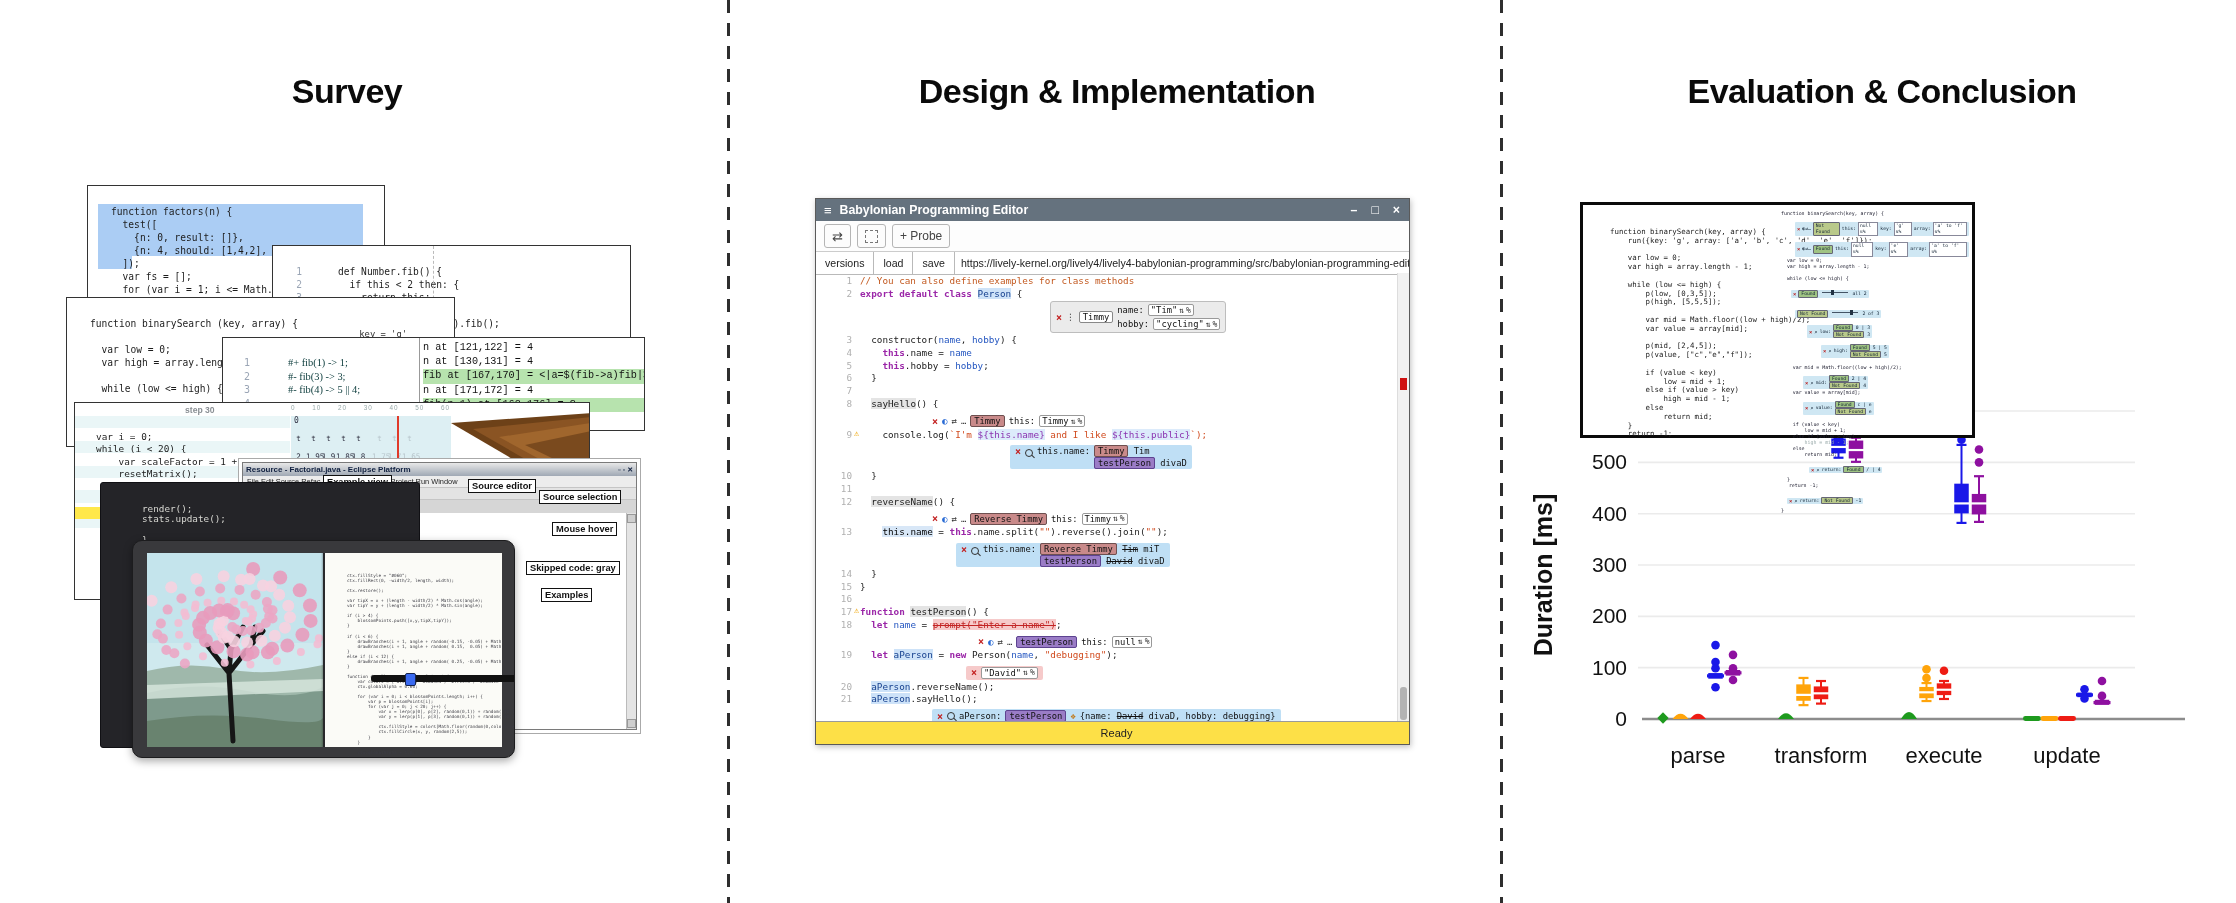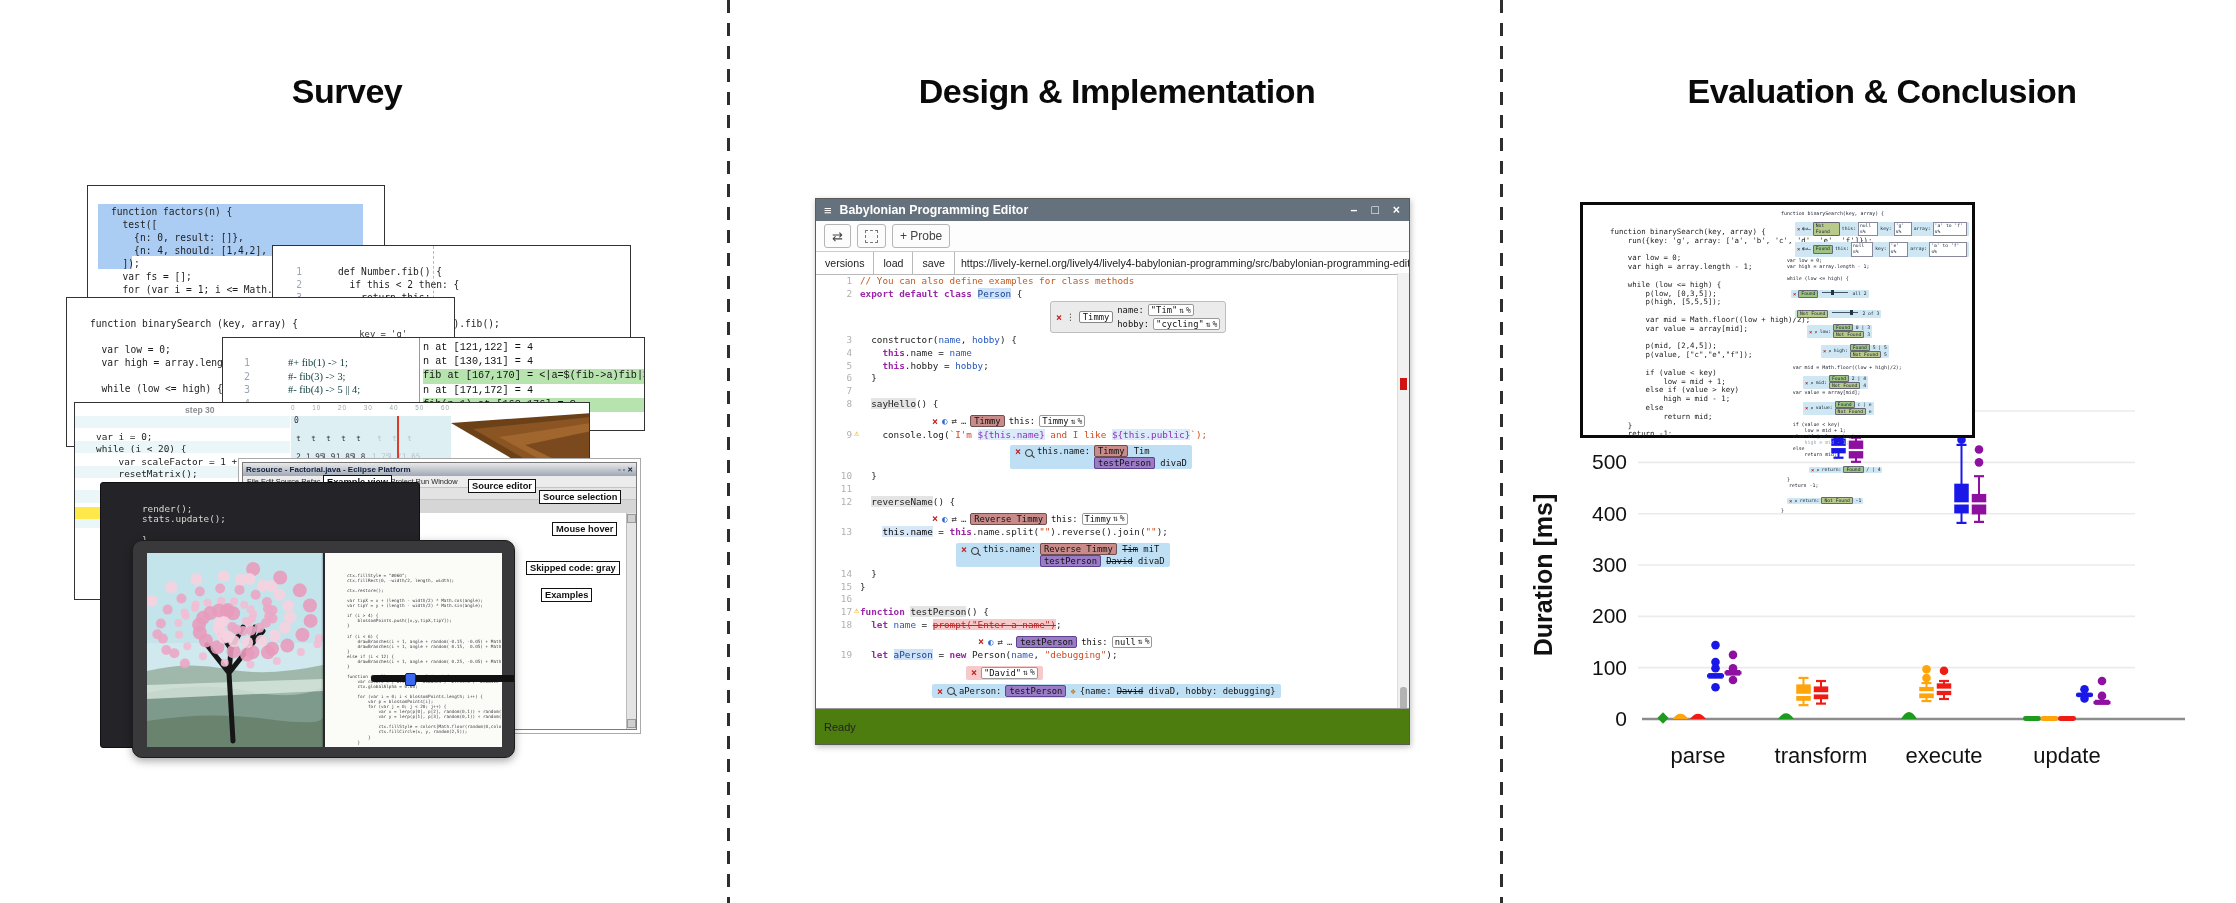--- a/index.html
+++ b/index.html
@@ -55,22 +55,22 @@
        background:#fff;box-sizing:border-box;box-shadow:1px 2px 6px rgba(0,0,0,.25);}
   #bpe-title{height:22px;background:#65727e;color:#fff;display:flex;align-items:center;
              font-size:12.3px;font-weight:bold;}
   #bpe-toolbar{height:30px;border-bottom:1px solid #ccc;display:flex;align-items:center;gap:6px;padding:0 8px;background:#fdfdfd;}
   .tbtn{border:1px solid #b5b5b5;border-radius:3px;background:#fcfcfc;color:#444;height:22px;
         display:flex;align-items:center;justify-content:center;font-size:13px;padding:0 7px;}
   #bpe-urlrow{height:22px;border-bottom:1px solid #b9b9b9;display:flex;align-items:stretch;font-size:10.6px;color:#222;}
   .ucell{border-right:1px solid #b9b9b9;display:flex;align-items:center;padding:0 9px;}
   #bpe-url{flex:1;display:flex;align-items:center;padding:0 6px;white-space:nowrap;overflow:hidden;}
   #bpe-code{position:absolute;left:0;top:74px;right:11px;bottom:22px;overflow:hidden;padding-top:2px;}
-  #bpe-status{position:absolute;left:0;bottom:0;width:100%;height:36px;background:#4d7c0f;
-              border-top:1px solid #9a9a9a;display:flex;align-items:center;font-size:11px;color:#222;padding-left:8px;box-sizing:border-box;}
+  #bpe-status{position:absolute;left:0;bottom:0;width:100%;height:23px;background:#fde047;
+              border-top:1px solid #9a9a9a;display:flex;align-items:center;font-size:11px;color:#222;padding-left:8px;box-sizing:border-box;justify-content:center;}
   #bpe-scroll{position:absolute;top:74px;right:0;width:11px;bottom:22px;background:#f1f1f1;border-left:1px solid #ddd;}
   #bpe-thumb{position:absolute;left:1.5px;width:7px;height:33px;bottom:2px;background:#b3b3b3;border-radius:3px;}
   #bpe-redmark{position:absolute;right:2px;top:105px;width:7px;height:12px;background:#cf1212;}
   .crow{position:relative;height:12.7px;display:flex;font-family:"DejaVu Sans Mono",monospace;font-size:9.3px;white-space:pre;}
   .crow .ln{width:36px;color:#b0b0b0;text-align:right;flex:none;}
   .crow .warn{position:absolute;left:38px;top:-1px;color:#efa400;font-size:8.5px;}
   .crow .ctext{margin-left:8px;}
   .sg-pl{color:#1c1c1c;} .sg-kw{color:#9b27a8;font-weight:bold;} .sg-cmt{color:#c35a21;}
   .sg-id{color:#2456c0;} .sg-sel{color:#17418f;background:#cde2f8;} .sg-mth{background:#e4e4e4;color:#1c1c1c;}
   .sg-str{color:#d14b1e;} .sg-tpl{color:#8a33b0;background:#dcebfb;} .sg-hlb{background:#d8e7f7;}
@@ -560,20 +560,24 @@
           <div class="crow"><span class="ln">19</span><span class="ctext"><span class="sg-kw">  let </span><span class="sg-sel">aPerson</span><span class="sg-pl"> = </span><span class="sg-kw">new </span><span class="sg-pl">Person(</span><span class="sg-id">name</span><span class="sg-pl">, </span><span class="sg-str">"debugging"</span><span class="sg-pl">);</span></span></div>
         </div>
       <div class="widget pinkpanel wline" style="margin-left:150px">
         <span class="xicn">×</span>
         <span class="fld">
             <span>"David"</span>
             <span class="spin">⇅</span>
             <span class="pct">%</span>
           </span>
       </div>
+      <div>
+          <div class="crow"><span class="ln">20</span><span class="ctext"><span class="sg-pl">  </span><span class="sg-sel">aPerson</span><span class="sg-pl">.reverseName();</span></span></div>
+          <div class="crow"><span class="ln">21</span><span class="ctext"><span class="sg-pl">  </span><span class="sg-sel">aPerson</span><span class="sg-pl">.sayHello();</span></span></div>
+        </div>
       <div class="widget bluepanel wline" style="margin-left:116px">
         <span class="xicn">×</span>
         <span class="mag"></span>
         <span>aPerson:</span>
         <span class="bd bd-pur">testPerson</span>
         <span style="color:#c07818">❖</span>
         <span><span>{name: </span><span class="stk">David</span><span> divaD, hobby: debugging}</span></span>
       </div>
       
     </div>

